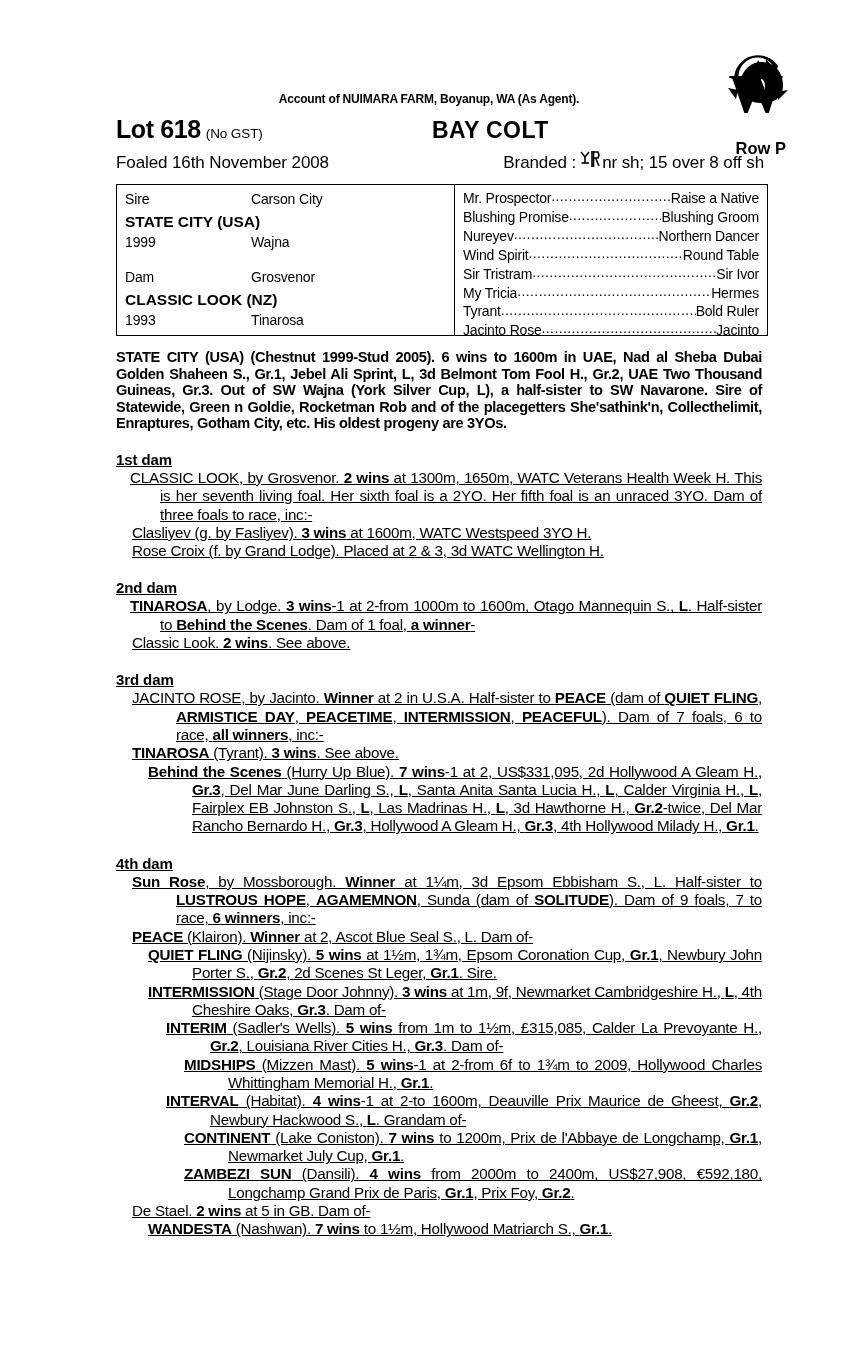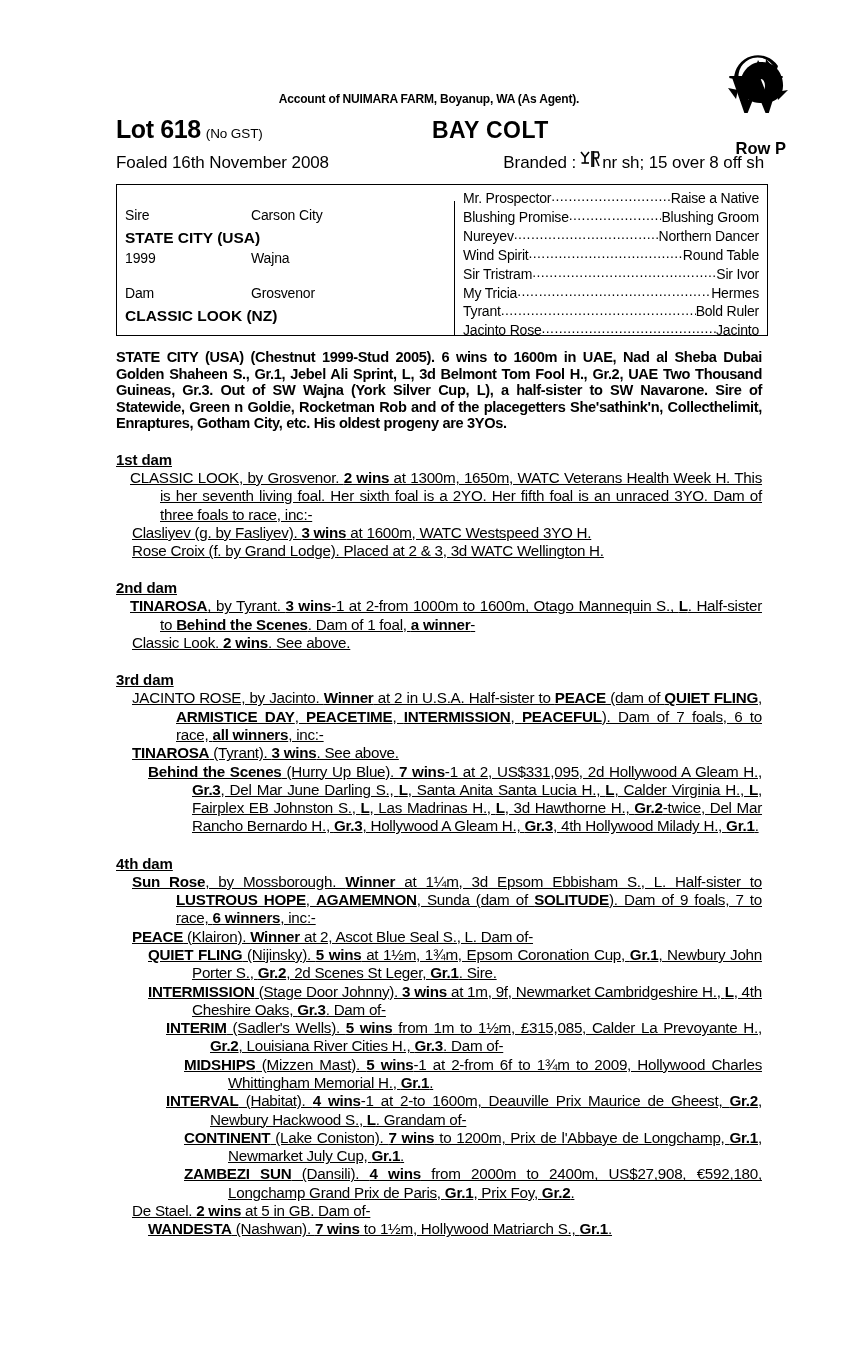--- a/index.html
+++ b/index.html
@@ -114,21 +114,20 @@
     display: flex;
     height: 152px;
     box-sizing: border-box;
   }
   .ped-left {
     width: 338px;
     box-sizing: border-box;
     padding: 4px 0 0 8px;
     position: relative;
     border-right: 1.5px solid #000;
-    margin-top: 16px;
   }
   .ped-right {
     flex: 1;
     box-sizing: border-box;
     padding: 4px 8px 0 8px;
   }
   .ped-block { position: relative; height: 70px; }
   .ped-row {
     display: flex;
     font-size: 14px;
@@ -273,20 +272,24 @@
         </div>
       </div>
       <div class="ped-block" style="margin-top:8px;">
         <div class="ped-row">
           <span class="c1">Dam</span>
           <span class="c2">Grosvenor</span>
         </div>
         <div class="ped-row">
           <span class="ped-name">CLASSIC LOOK (NZ)</span>
         </div>
+        <div class="ped-row">
+          <span class="c1">1993</span>
+          <span class="c2">Tinarosa</span>
+        </div>
       </div>
     </div>
     <div class="ped-right">
       <div class="gp-row">
         <span>Mr. Prospector</span>
         <span class="gp-dots"></span>
         <span>Raise a Native</span>
       </div>
       <div class="gp-row">
         <span>Blushing Promise </span>
@@ -330,21 +333,21 @@
 
   <div id="dam-sections">
       <div class="dam-section">
         <div class="dam-heading">1st dam</div>
         <div class="entry i1"><span>CLASSIC LOOK, by Grosvenor. </span><b>2 wins</b><span> at 1300m, 1650m, WATC Veterans Health Week H. This is her seventh living foal. Her sixth foal is a 2YO. Her fifth foal is an unraced 3YO. Dam of three foals to race, inc:-</span></div>
         <div class="entry i2 nj"><span>Clasliyev (g. by Fasliyev). </span><b>3 wins</b><span> at 1600m, WATC Westspeed 3YO H.</span></div>
         <div class="entry i2 nj"><span>Rose Croix (f. by Grand Lodge). Placed at 2 &amp; 3, 3d WATC Wellington H.</span></div>
       </div>
       <div class="dam-section">
         <div class="dam-heading">2nd dam</div>
-        <div class="entry i1"><b>TINAROSA</b><span>, by Tyrant. </span><b>3 wins</b><span>-1 at 2-from 1000m to 1600m, Otago Mannequin S., </span><b>L</b><span>. Half-sister to </span><b>Behind the Scenes</b><span>. Dam of 1 foal, </span><b>a winner</b><span>-</span></div>
+        <div class="entry i1"><b>TINAROSA</b><span>, by Lodge. </span><b>3 wins</b><span>-1 at 2-from 1000m to 1600m, Otago Mannequin S., </span><b>L</b><span>. Half-sister to </span><b>Behind the Scenes</b><span>. Dam of 1 foal, </span><b>a winner</b><span>-</span></div>
         <div class="entry i2 nj"><span>Classic Look. </span><b>2 wins</b><span>. See above.</span></div>
       </div>
       <div class="dam-section">
         <div class="dam-heading">3rd dam</div>
         <div class="entry i2"><span>JACINTO ROSE, by Jacinto. </span><b>Winner</b><span> at 2 in U.S.A. Half-sister to </span><b>PEACE</b><span> (dam of </span><b>QUIET FLING</b><span>, </span><b>ARMISTICE DAY</b><span>, </span><b>PEACETIME</b><span>, </span><b>INTERMISSION</b><span>, </span><b>PEACEFUL</b><span>). Dam of 7 foals, 6 to race, </span><b>all winners</b><span>, inc:-</span></div>
         <div class="entry i2 nj"><b>TINAROSA</b><span> (Tyrant). </span><b>3 wins</b><span>. See above.</span></div>
         <div class="entry i3"><b>Behind the Scenes</b><span> (Hurry Up Blue). </span><b>7 wins</b><span>-1 at 2, US$331,095, 2d Hollywood A Gleam H., </span><b>Gr.3</b><span>, Del Mar June Darling S., </span><b>L</b><span>, Santa Anita Santa Lucia H., </span><b>L</b><span>, Calder Virginia H., </span><b>L</b><span>, Fairplex EB Johnston S., </span><b>L</b><span>, Las Madrinas H., </span><b>L</b><span>, 3d Hawthorne H., </span><b>Gr.2</b><span>-twice, Del Mar Rancho Bernardo H., </span><b>Gr.3</b><span>, Hollywood A Gleam H., </span><b>Gr.3</b><span>, 4th Hollywood Milady H., </span><b>Gr.1</b><span>.</span></div>
       </div>
       <div class="dam-section">
         <div class="dam-heading">4th dam</div>

